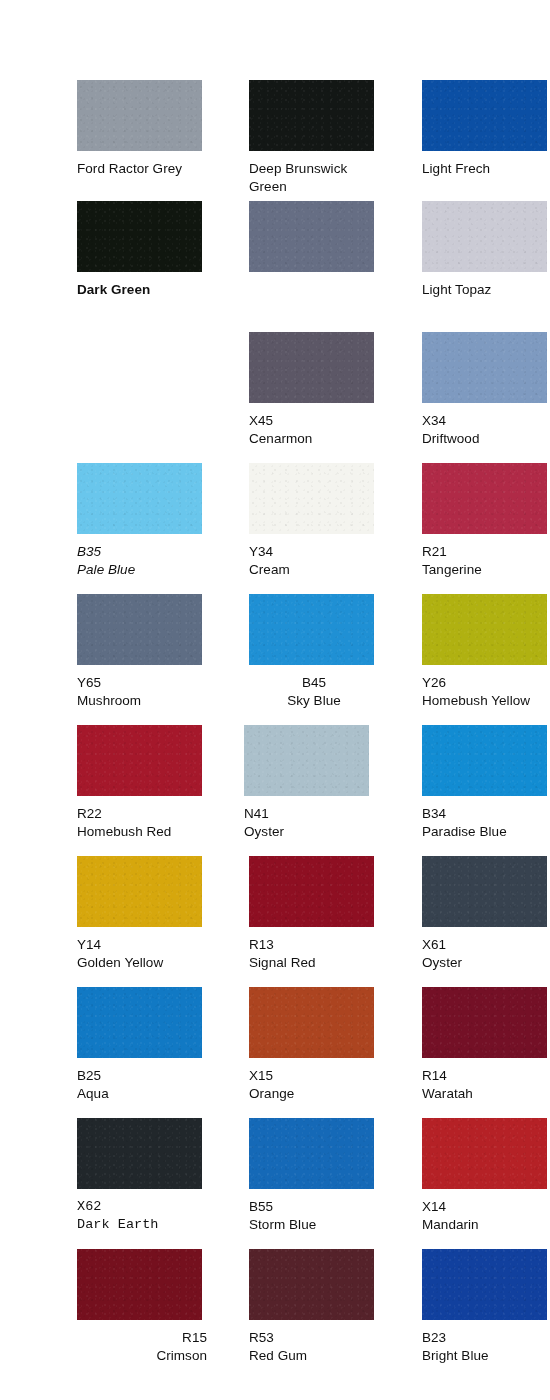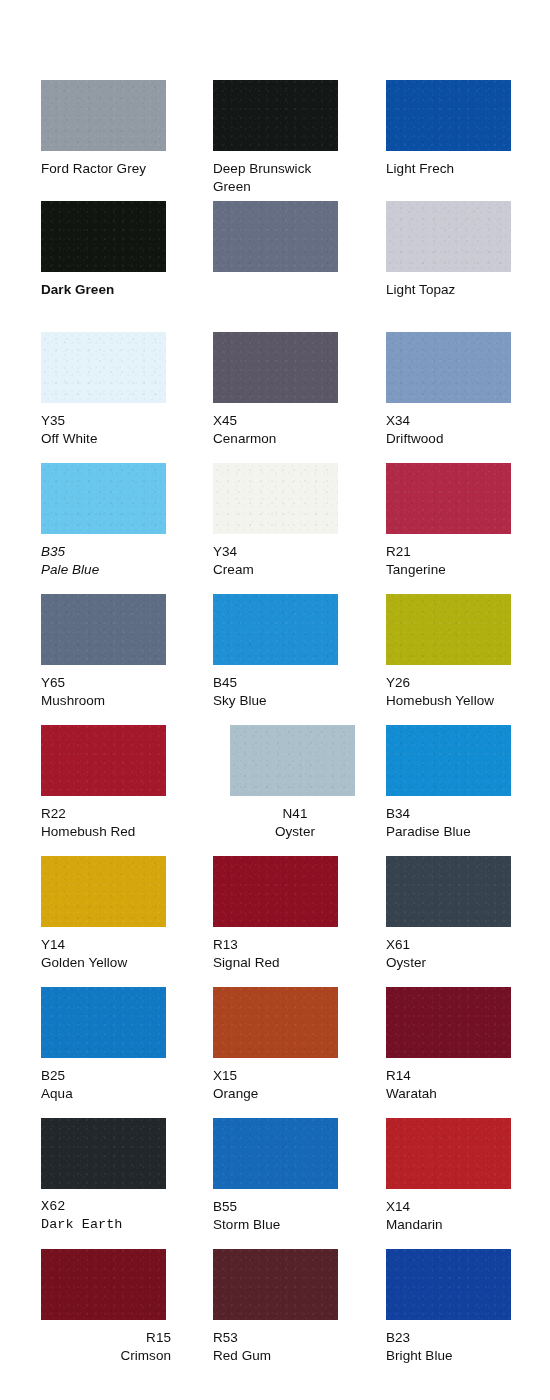--- a/index.html
+++ b/index.html
@@ -21,20 +21,21 @@
     position: absolute;
     left: 0;
     top: 0;
     width: 550px;
     height: 1400px;
   }
 
   .swatch-cell {
     position: absolute;
     width: 130px;
+    margin-left: 36px;
   }
 
   .swatch-chip {
     width: 125px;
     height: 71px;
     position: relative;
     overflow: hidden;
     background-repeat: repeat;
   }
 
@@ -102,24 +103,20 @@
       <div class="swatch-label"><span class="swatch-name">Dark Green</span></div>
     </div>
     <div class="swatch-cell" style="left: 213px; top: 201px;">
       <div class="swatch-chip" style="width: 125px; height: 71px; background-color: rgb(102, 110, 132);"></div>
       <div class="swatch-label"></div>
     </div>
     <div class="swatch-cell" style="left: 386px; top: 201px;">
       <div class="swatch-chip" style="width: 125px; height: 71px; background-color: rgb(203, 203, 213);"></div>
       <div class="swatch-label"><span class="swatch-name">Light Topaz</span></div>
     </div>
-    <div class="swatch-cell" style="left: 41px; top: 332px;">
-      <div class="swatch-chip" style="width: 125px; height: 71px; background-color: rgb(228, 242, 250);"></div>
-      <div class="swatch-label"><span class="swatch-code">Y35</span><span class="swatch-name">Off White</span></div>
-    </div>
     <div class="swatch-cell" style="left: 213px; top: 332px;">
       <div class="swatch-chip" style="width: 125px; height: 71px; background-color: rgb(92, 87, 102);"></div>
       <div class="swatch-label"><span class="swatch-code">X45</span><span class="swatch-name">Cenarmon</span></div>
     </div>
     <div class="swatch-cell" style="left: 386px; top: 332px;">
       <div class="swatch-chip" style="width: 125px; height: 71px; background-color: rgb(126, 154, 192);"></div>
       <div class="swatch-label"><span class="swatch-code">X34</span><span class="swatch-name">Driftwood</span></div>
     </div>
     <div class="swatch-cell" style="left: 41px; top: 463px; font-style: italic;">
       <div class="swatch-chip" style="width: 125px; height: 71px; background-color: rgb(105, 198, 236);"></div>
@@ -130,33 +127,33 @@
       <div class="swatch-label"><span class="swatch-code">Y34</span><span class="swatch-name">Cream</span></div>
     </div>
     <div class="swatch-cell" style="left: 386px; top: 463px;">
       <div class="swatch-chip" style="width: 125px; height: 71px; background-color: rgb(176, 42, 71);"></div>
       <div class="swatch-label"><span class="swatch-code">R21</span><span class="swatch-name">Tangerine</span></div>
     </div>
     <div class="swatch-cell" style="left: 41px; top: 594px;">
       <div class="swatch-chip" style="width: 125px; height: 71px; background-color: rgb(94, 109, 132);"></div>
       <div class="swatch-label"><span class="swatch-code">Y65</span><span class="swatch-name">Mushroom</span></div>
     </div>
-    <div class="swatch-cell" style="left: 213px; top: 594px;">
+    <div class="swatch-cell" style="left: 213px; top: 594px; text-align: center;">
       <div class="swatch-chip" style="width: 125px; height: 71px; background-color: rgb(31, 144, 212);"></div>
       <div class="swatch-label"><span class="swatch-code">B45</span><span class="swatch-name">Sky Blue</span></div>
     </div>
     <div class="swatch-cell" style="left: 386px; top: 594px;">
       <div class="swatch-chip" style="width: 125px; height: 71px; background-color: rgb(176, 177, 17);"></div>
       <div class="swatch-label"><span class="swatch-code">Y26</span><span class="swatch-name">Homebush Yellow</span></div>
     </div>
     <div class="swatch-cell" style="left: 41px; top: 725px;">
       <div class="swatch-chip" style="width: 125px; height: 71px; background-color: rgb(165, 24, 43);"></div>
       <div class="swatch-label"><span class="swatch-code">R22</span><span class="swatch-name">Homebush Red</span></div>
     </div>
-    <div class="swatch-cell" style="left: 230px; top: 725px; text-align: center;">
+    <div class="swatch-cell" style="left: 208px; top: 725px;">
       <div class="swatch-chip" style="width: 125px; height: 71px; background-color: rgb(171, 192, 203);"></div>
       <div class="swatch-label"><span class="swatch-code">N41</span><span class="swatch-name">Oyster</span></div>
     </div>
     <div class="swatch-cell" style="left: 386px; top: 725px;">
       <div class="swatch-chip" style="width: 125px; height: 71px; background-color: rgb(18, 140, 210);"></div>
       <div class="swatch-label"><span class="swatch-code">B34</span><span class="swatch-name">Paradise Blue</span></div>
     </div>
     <div class="swatch-cell" style="left: 41px; top: 856px;">
       <div class="swatch-chip" style="width: 125px; height: 71px; background-color: rgb(214, 167, 13);"></div>
       <div class="swatch-label"><span class="swatch-code">Y14</span><span class="swatch-name">Golden Yellow</span></div>

